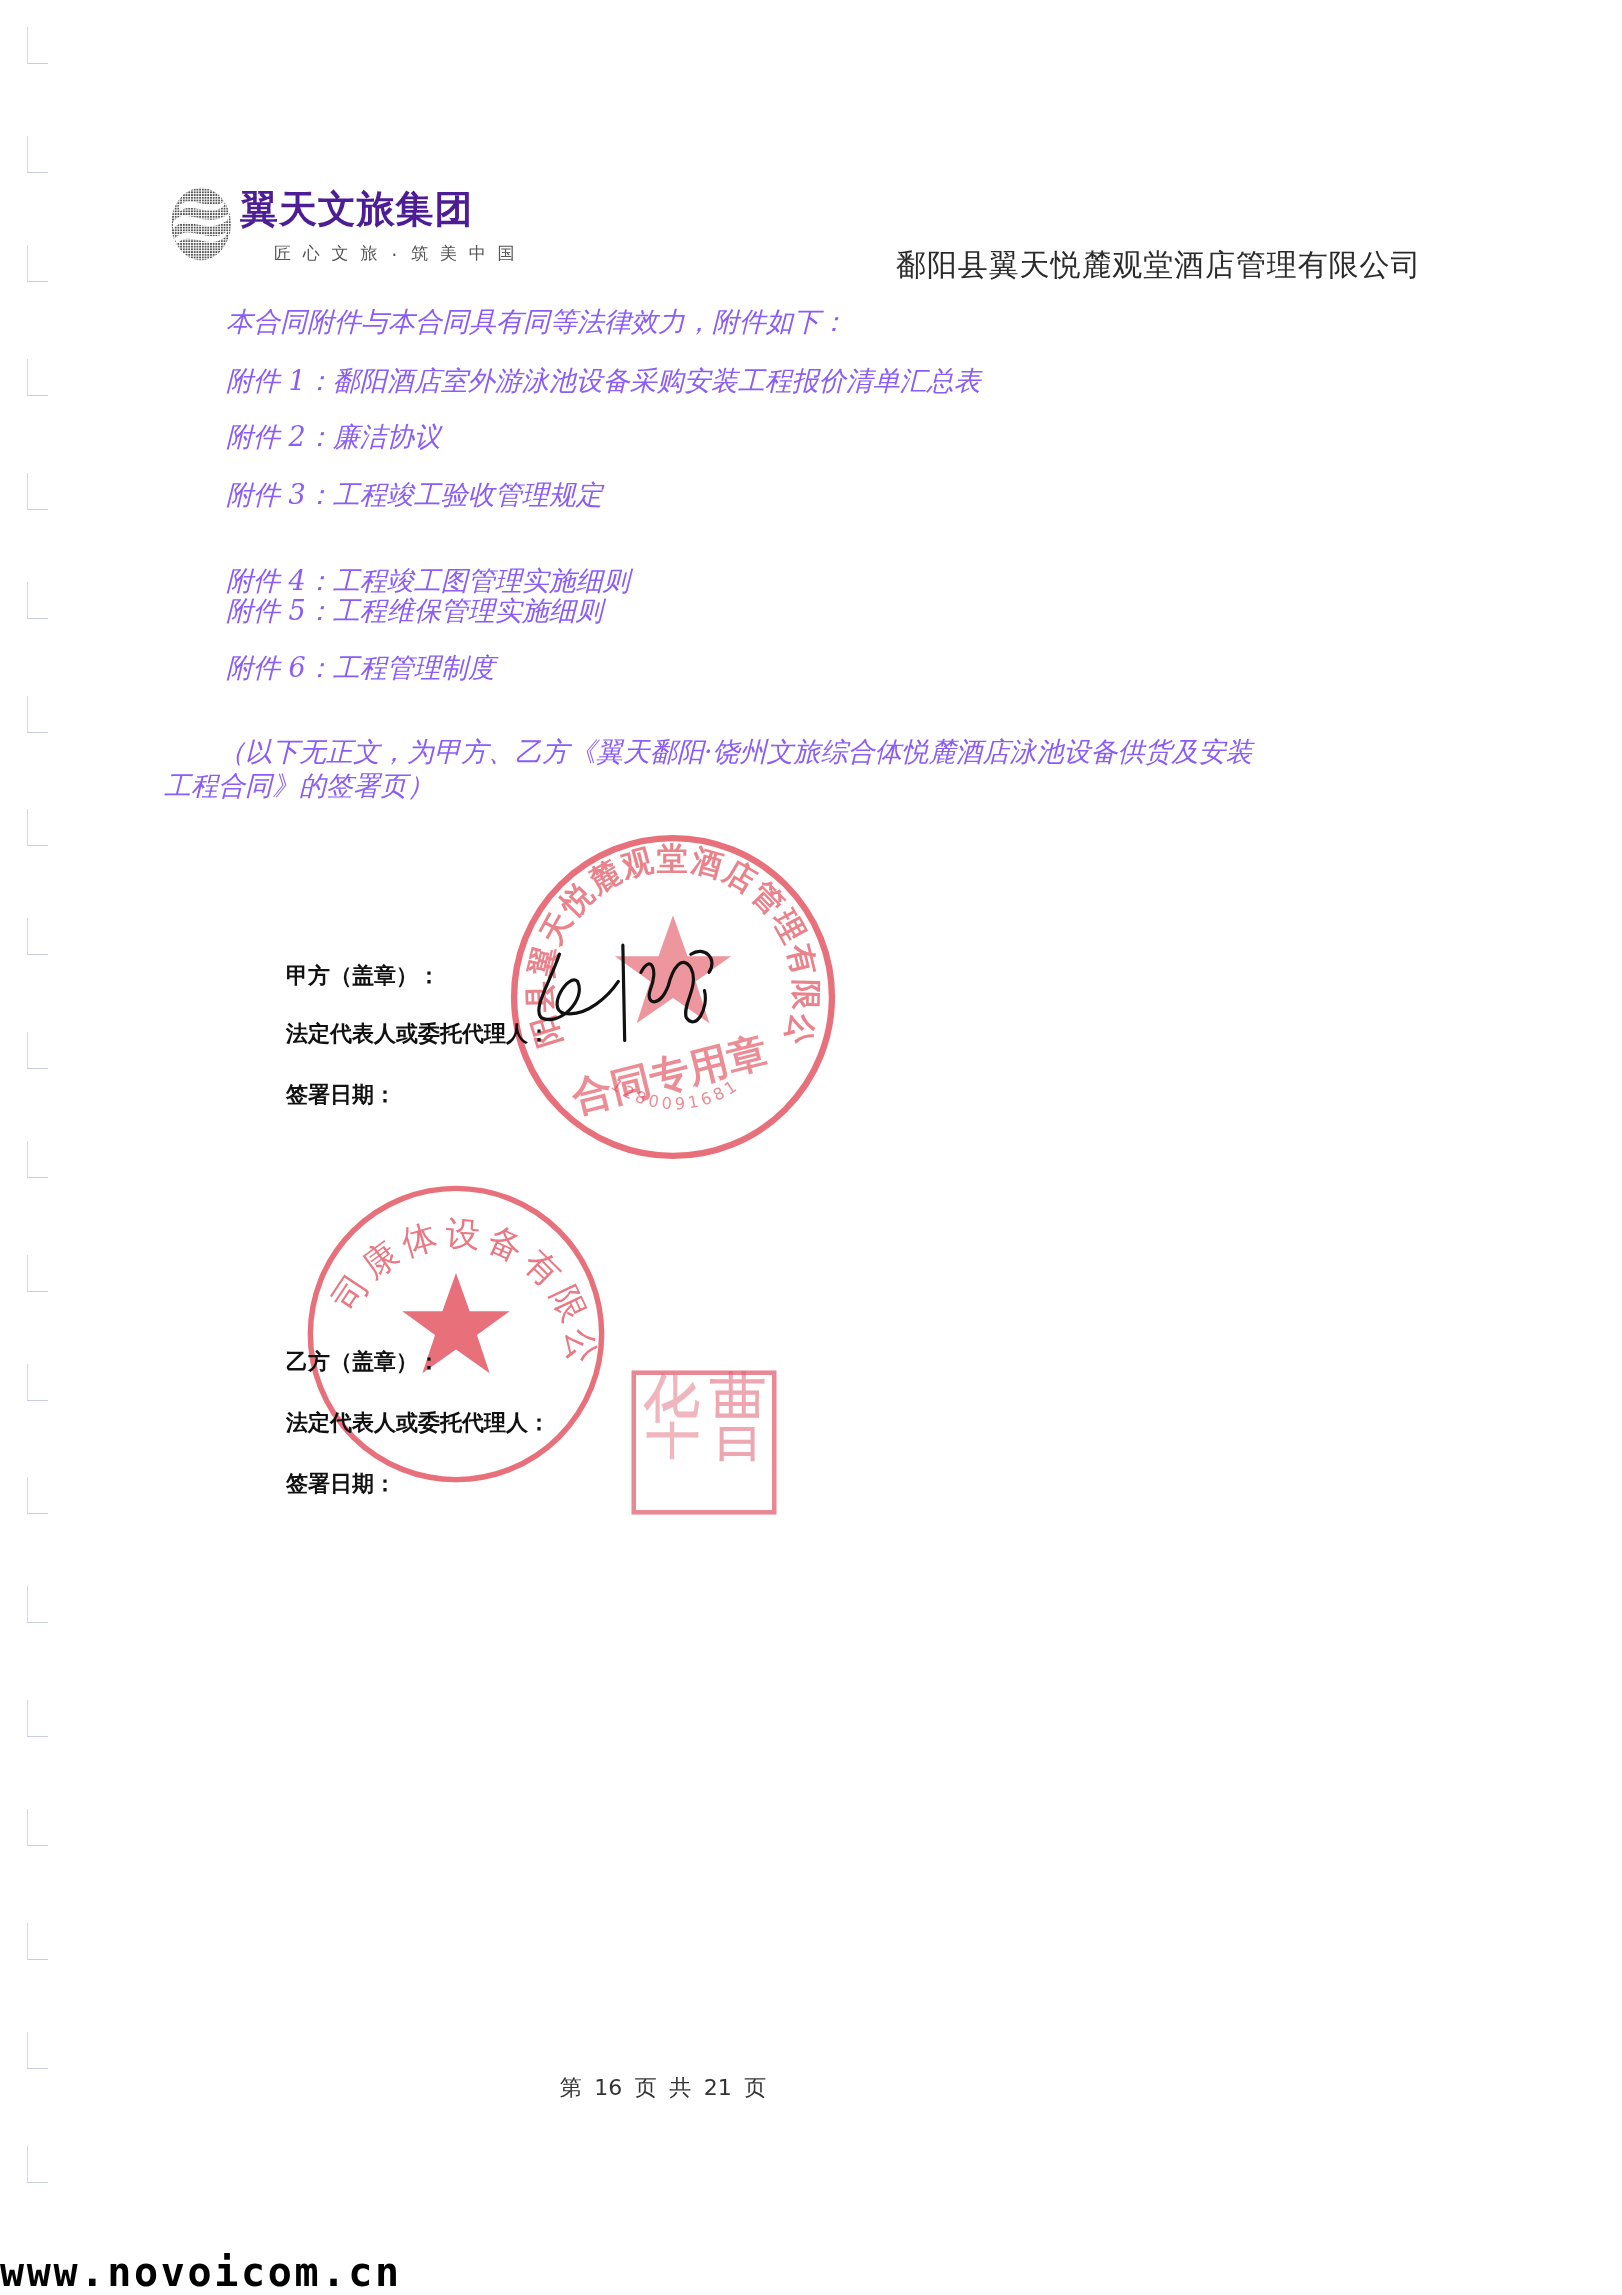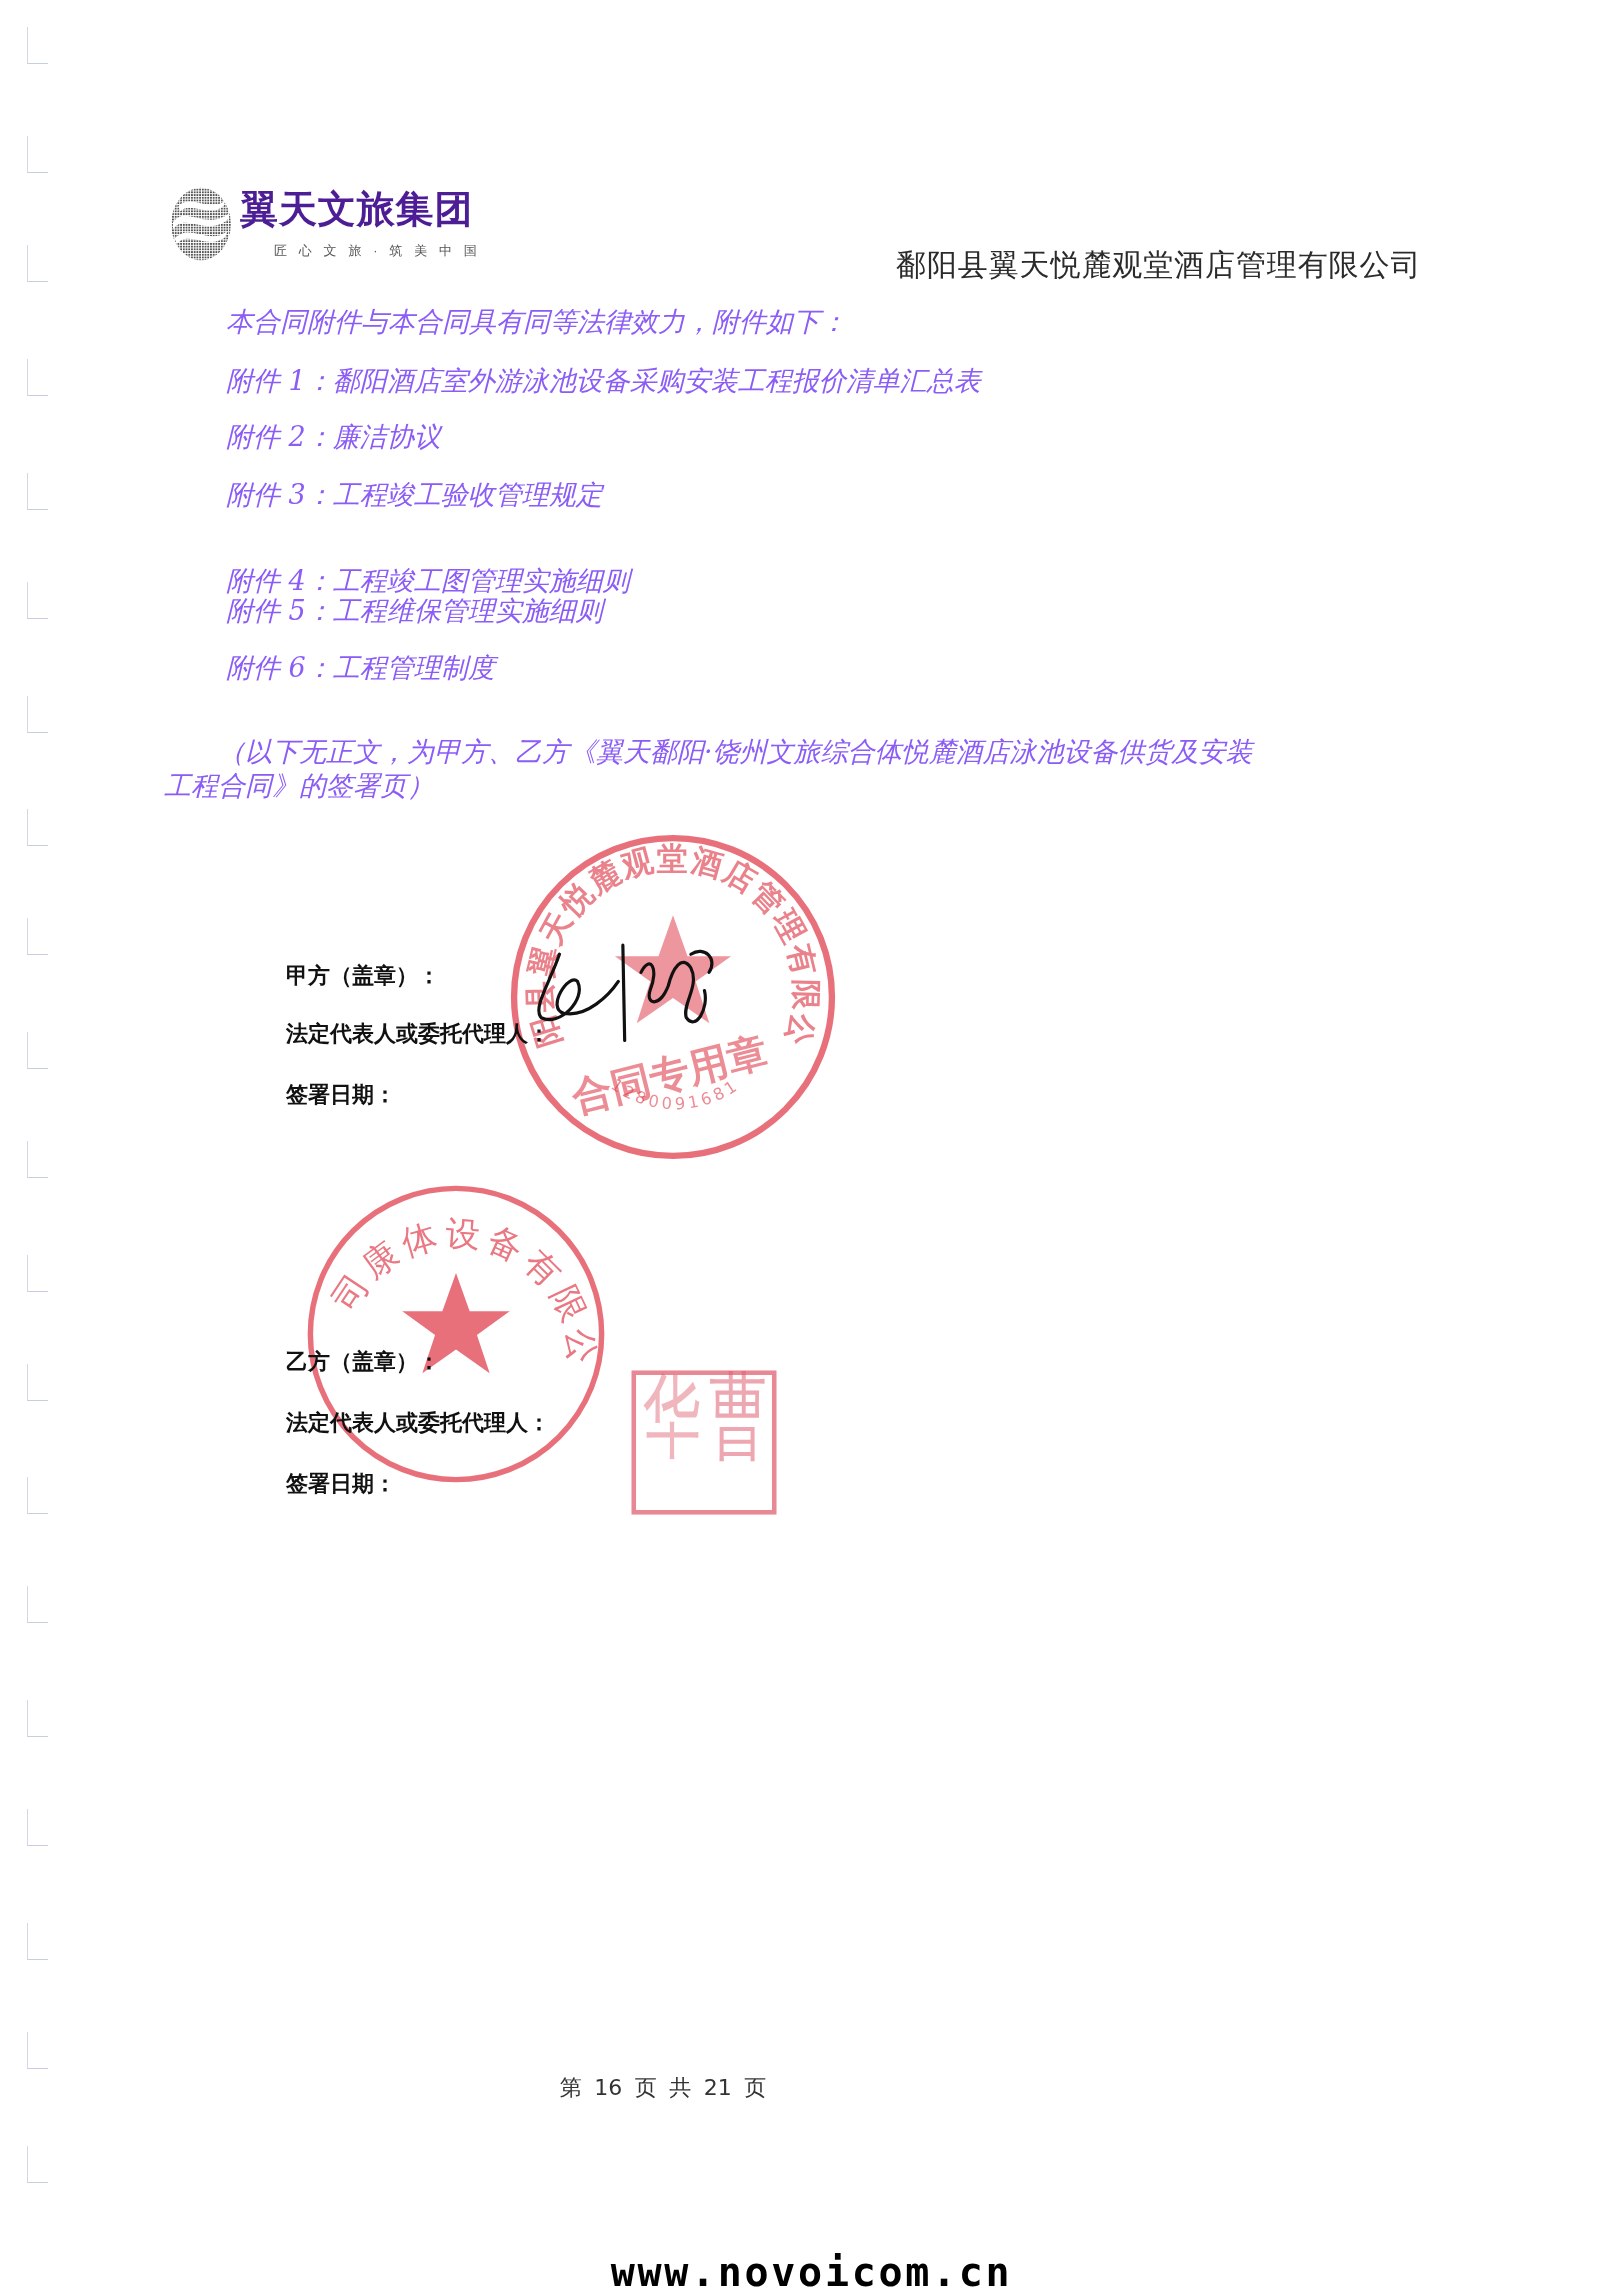--- a/index.html
+++ b/index.html
@@ -4,29 +4,29 @@
 <style>
   html, body { margin: 0; padding: 0; background: #ffffff; }
   body { width: 1623px; height: 2296px; position: relative; overflow: hidden;
          font-family: "DejaVu Serif", "Liberation Serif", serif; color: #2a2a2a; }
   .abs { position: absolute; }
   .margin-mark { position: absolute; left: 27px; width: 20px; height: 36px;
                  border-left: 0.9px solid #c8cfe0; border-bottom: 1.8px solid #b9c2d8; opacity: 0.8; }
   .logo-circle { left: 169px; top: 186px; width: 64px; height: 76px; }
   .logo-title { left: 240px; top: 187px; font-family: "DejaVu Sans", sans-serif; font-size: 38px;
                 font-weight: bold; color: #4c1d95; letter-spacing: 0.9px; line-height: 45px; white-space: nowrap; }
-  .logo-slogan { left: 242px; top: 242px; font-family: Liberation Sans, sans-serif; font-size: 13px;
+  .logo-slogan { left: 242px; top: 242px; font-family: Liberation Mono, monospace; font-size: 17px;
                  color: #555; letter-spacing: 11.8px; white-space: nowrap; padding-left: 32px; }
   .header-company { left: 896px; top: 245px; font-size: 30px; color: #2b2b2b; white-space: nowrap; letter-spacing: 0.9px; }
   .body-line { position: absolute; font-size: 27px; line-height: 36px; white-space: nowrap; color: #8b5cf6; font-style: italic; }
   .sign-label { position: absolute; font-family: "DejaVu Sans", sans-serif; font-size: 22px;
                 font-weight: bold; line-height: 36px; white-space: nowrap; color: #111; }
   .page-num { left: 0; width: 1326px; top: 2073px; text-align: center; font-family: "DejaVu Sans", sans-serif;
               font-size: 22px; color: #333; word-spacing: 5.5px; }
-  .watermark { left: 0; width: 1623px; top: 2249px; text-align: center; font-family: "DejaVu Sans Mono", monospace;
+  .watermark { left: 0; width: 1623px; top: 2249px; text-align: left; font-family: "DejaVu Sans Mono", monospace;
                font-weight: bold; font-size: 40px; color: #000; letter-spacing: 2.7px; }
   .seal { position: absolute; }
 </style>
 </head>
 <body>
 
 <div>
   <div class="margin-mark" style="top:27px"></div>
   <div class="margin-mark" style="top:136px"></div>
   <div class="margin-mark" style="top:245px"></div>

